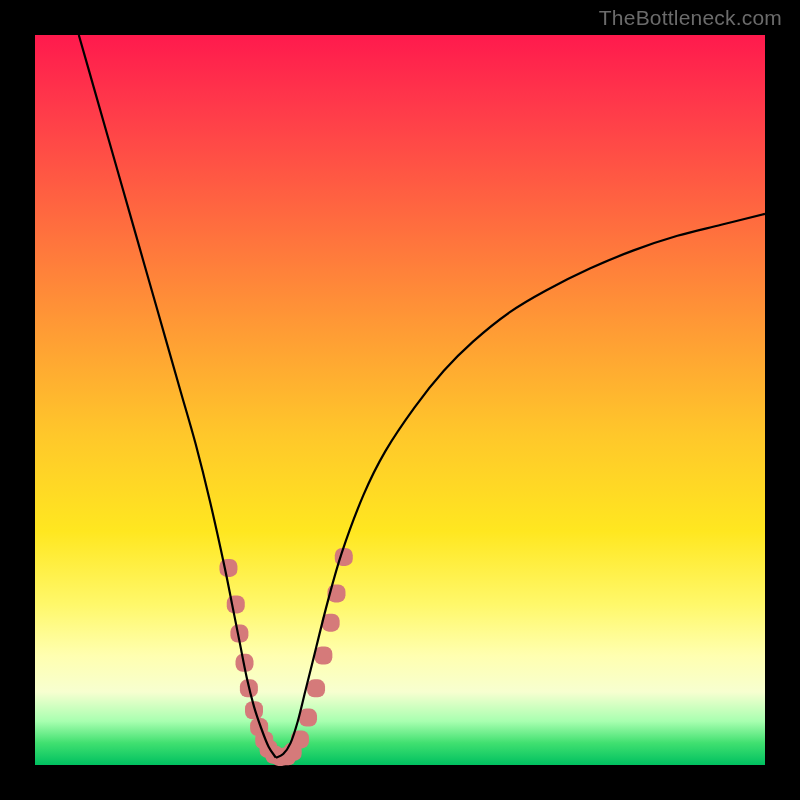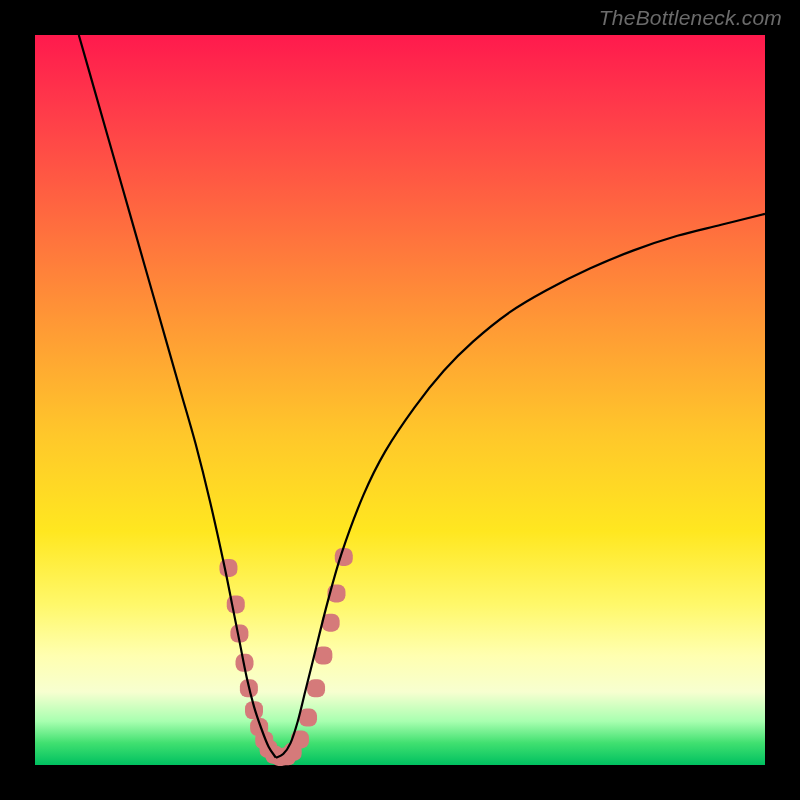--- a/index.html
+++ b/index.html
@@ -9,21 +9,20 @@
     height: 800px;
     overflow: hidden;
     font-family: Arial, Helvetica, sans-serif;
     background: #000;
   }
   .frame {
     position: relative;
     width: 800px;
     height: 800px;
     background: #000;
-    font-style: italic;
   }
   .plot-area {
     position: absolute;
     left: 35px;
     top: 35px;
     width: 730px;
     height: 730px;
     
     background: linear-gradient(
       to bottom,

